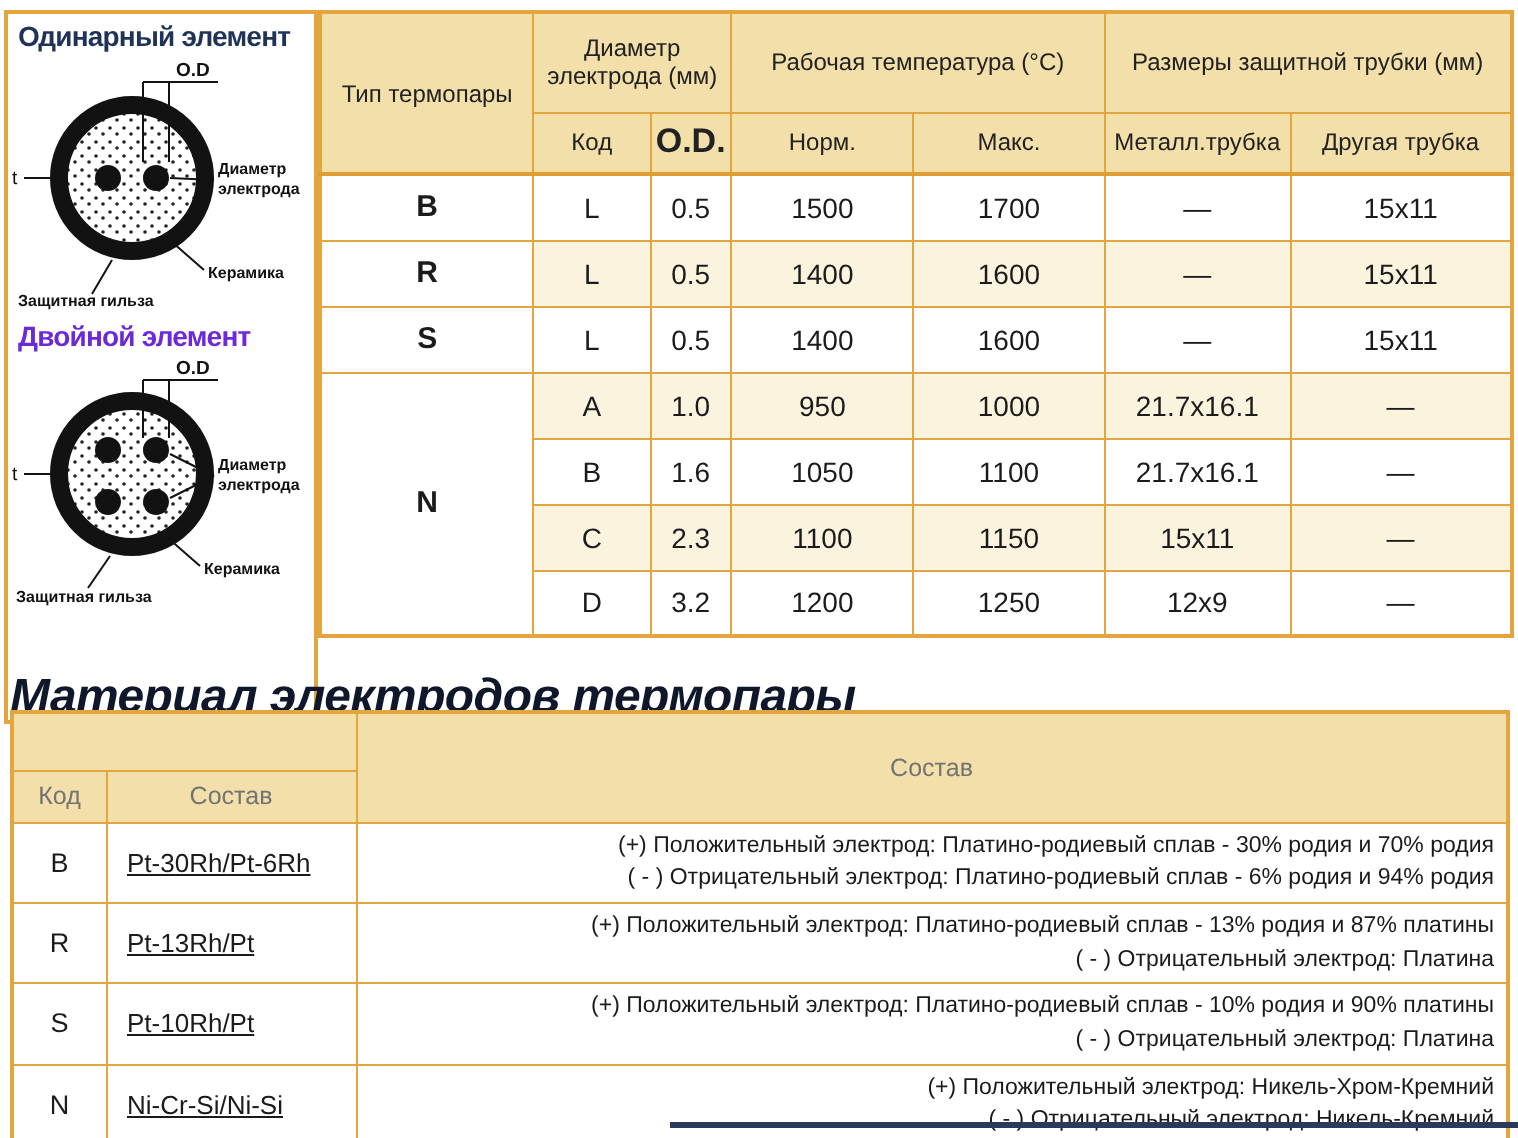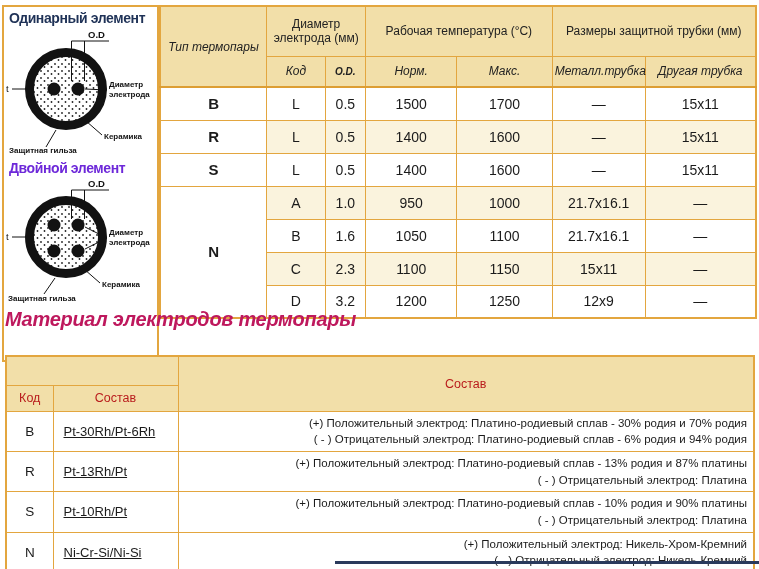--- a/index.html
+++ b/index.html
@@ -19,36 +19,36 @@
   
   table { border-collapse:collapse; table-layout:fixed; }
   th, td { border:1px solid #E3A63F; vertical-align:middle; }
 
   
   .t1 { position:absolute; left:159px; top:5px; width:598px; border:2px solid #E3A63F; }
   .t1 th { background:#F2DFA9; font-weight:normal; font-size:12px; text-align:center;
            color:#222; padding:2px; }
   .t1 tr.h1 th { height:50px;text-align:center; }
   .t1 tr.h2 th { height:31px; }
-  .t1 thead tr.h2 th, .t1 thead th[rowspan] { border-bottom:2px solid #DD9E33;font-style:italic; }
-  .t1 th.od { font-weight:bold; font-size:10px; }
+  .t1 thead tr.h2 th, .t1 thead th[rowspan] { border-bottom:2px solid #DD9E33; }
+  .t1 th.od { font-weight:bold; font-size:17px; }
   .t1 td { height:33px; text-align:center; font-size:14px; }
   .t1 td.type { font-weight:bold; font-size:15px; background:#fff; }
   .t1 tr.w td { background:#ffffff; }
   .t1 tr.c td { background:#FAF3DD; }
   .t1 tr.c td.type { background:#ffffff; }
 
   
-  .section-title { position:absolute; left:5px; top:308px; font-size:20px; font-weight:bold;
-                   font-style:italic; color:#be185d; letter-spacing:-0.3px; }
+  .section-title { position:absolute; left:5px; top:335px; font-size:24px; font-weight:bold;
+                   font-style:italic; color:#0f172a; letter-spacing:-0.3px; }
 
   
   .t2 { position:absolute; left:5px; top:355px; width:750px; border:2px solid #E3A63F; }
   .t2 th { background:#F2DFA9; font-weight:normal; font-size:12.5px; text-align:center;
-           color:#b91c1c; }
+           color:#737373; }
   .t2 tr.h1 th { height:29px; }
   .t2 tr.h2 th { height:26px; }
   .t2 td { background:#fff; height:37px; font-size:13px; }
   .t2 td.code { text-align:center; font-size:13.5px; }
   .t2 td.comp { text-align:left; padding-left:10px;text-decoration:underline; }
   .t2 td.desc { text-align:right; padding:3px 6px 3px 10px; font-size:11.5px; line-height:1.45; }
 
   
   .footer-line { position:absolute; left:335px; top:561px; width:424px; height:3px;
                  background:#2A3A5C; }

